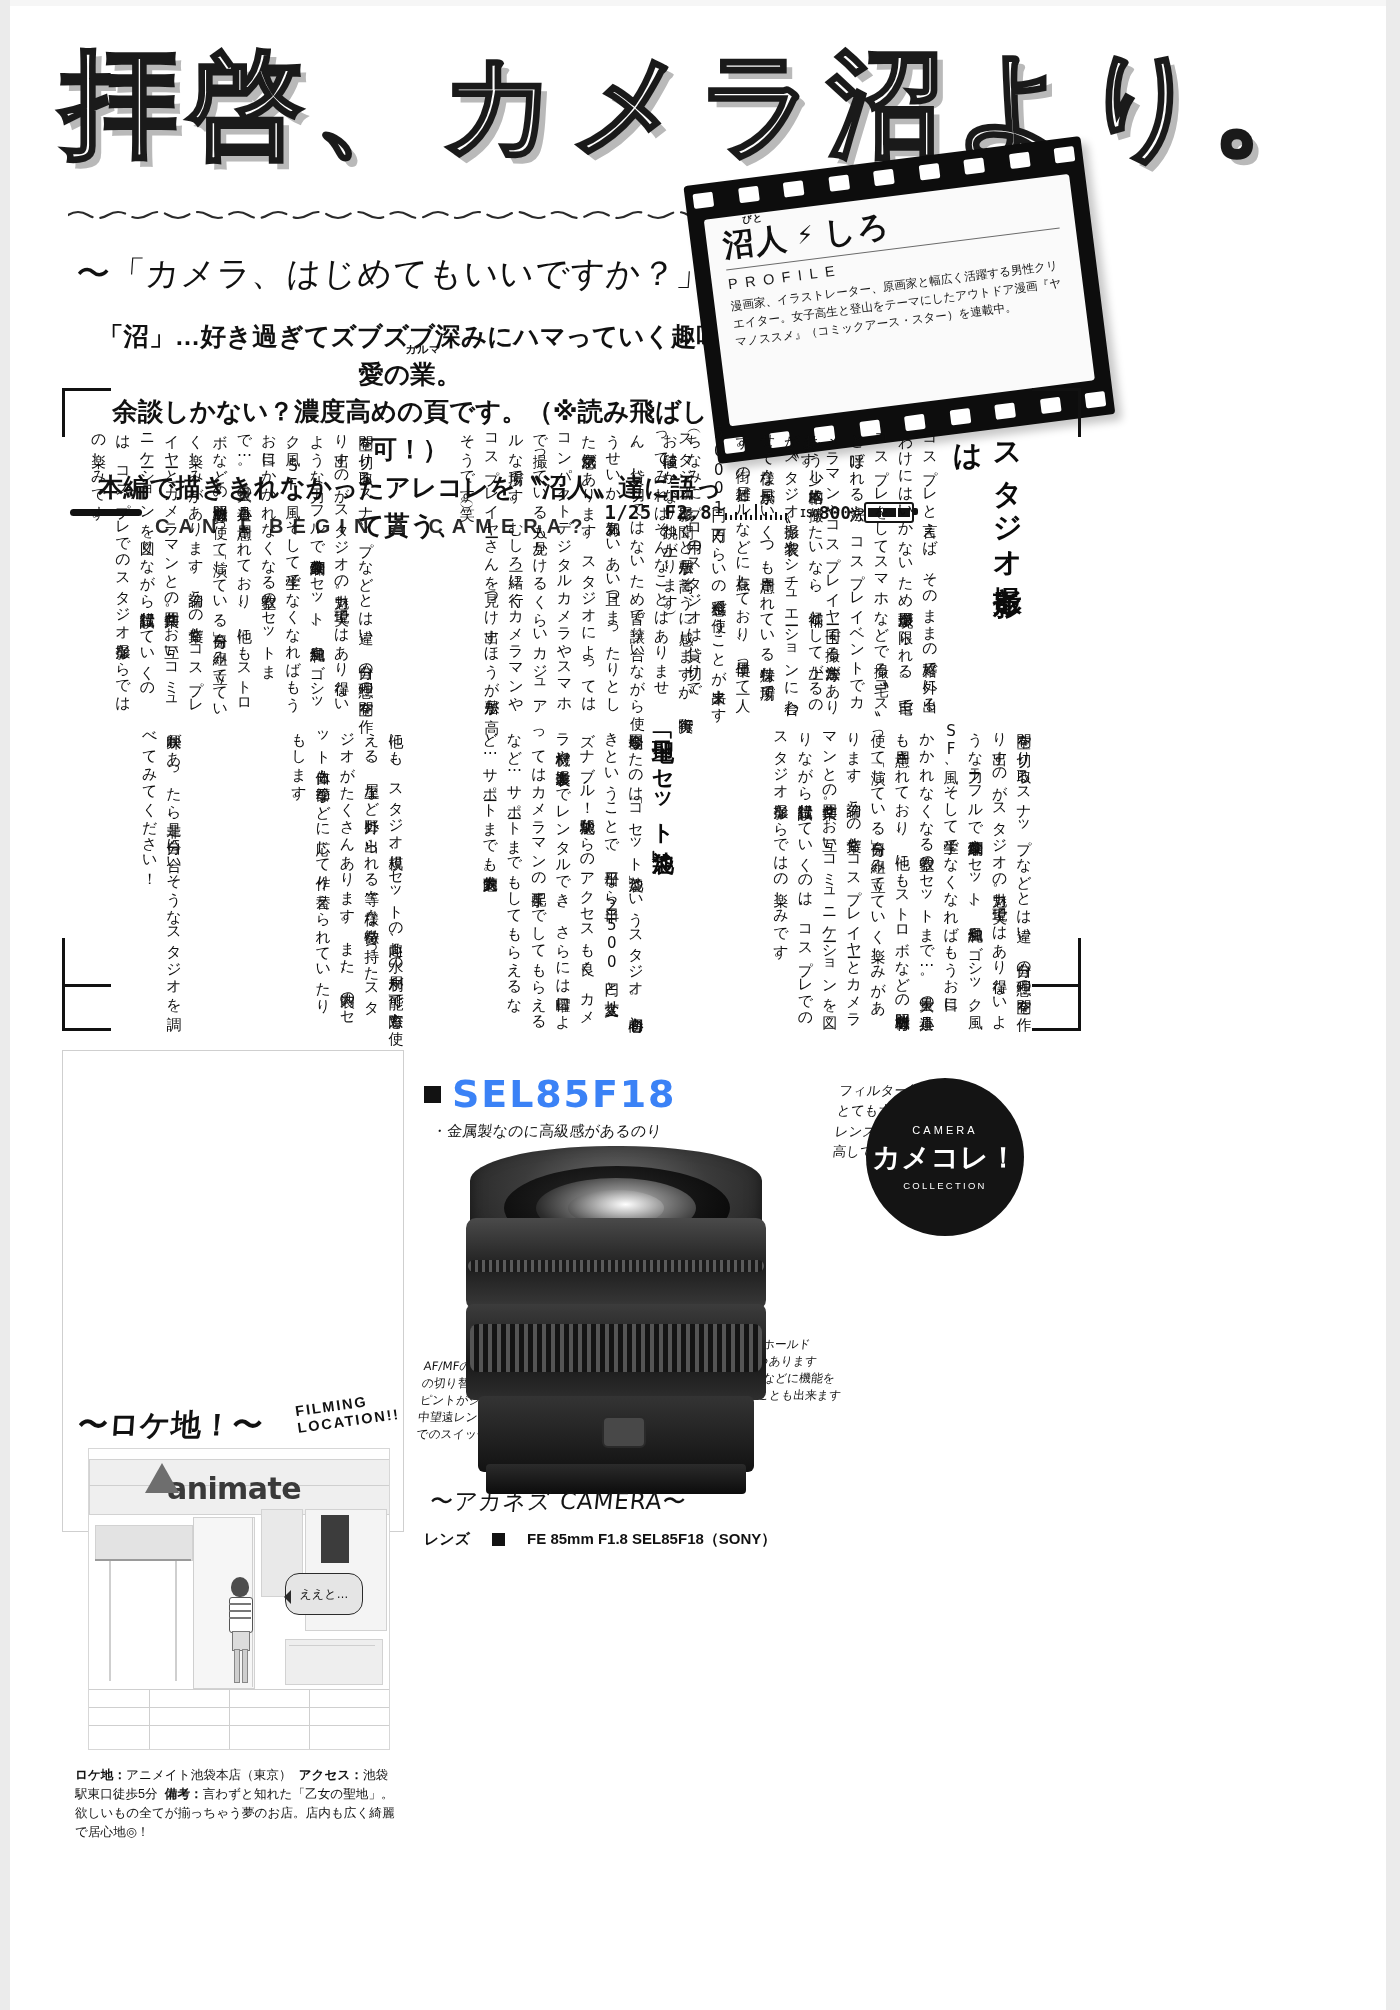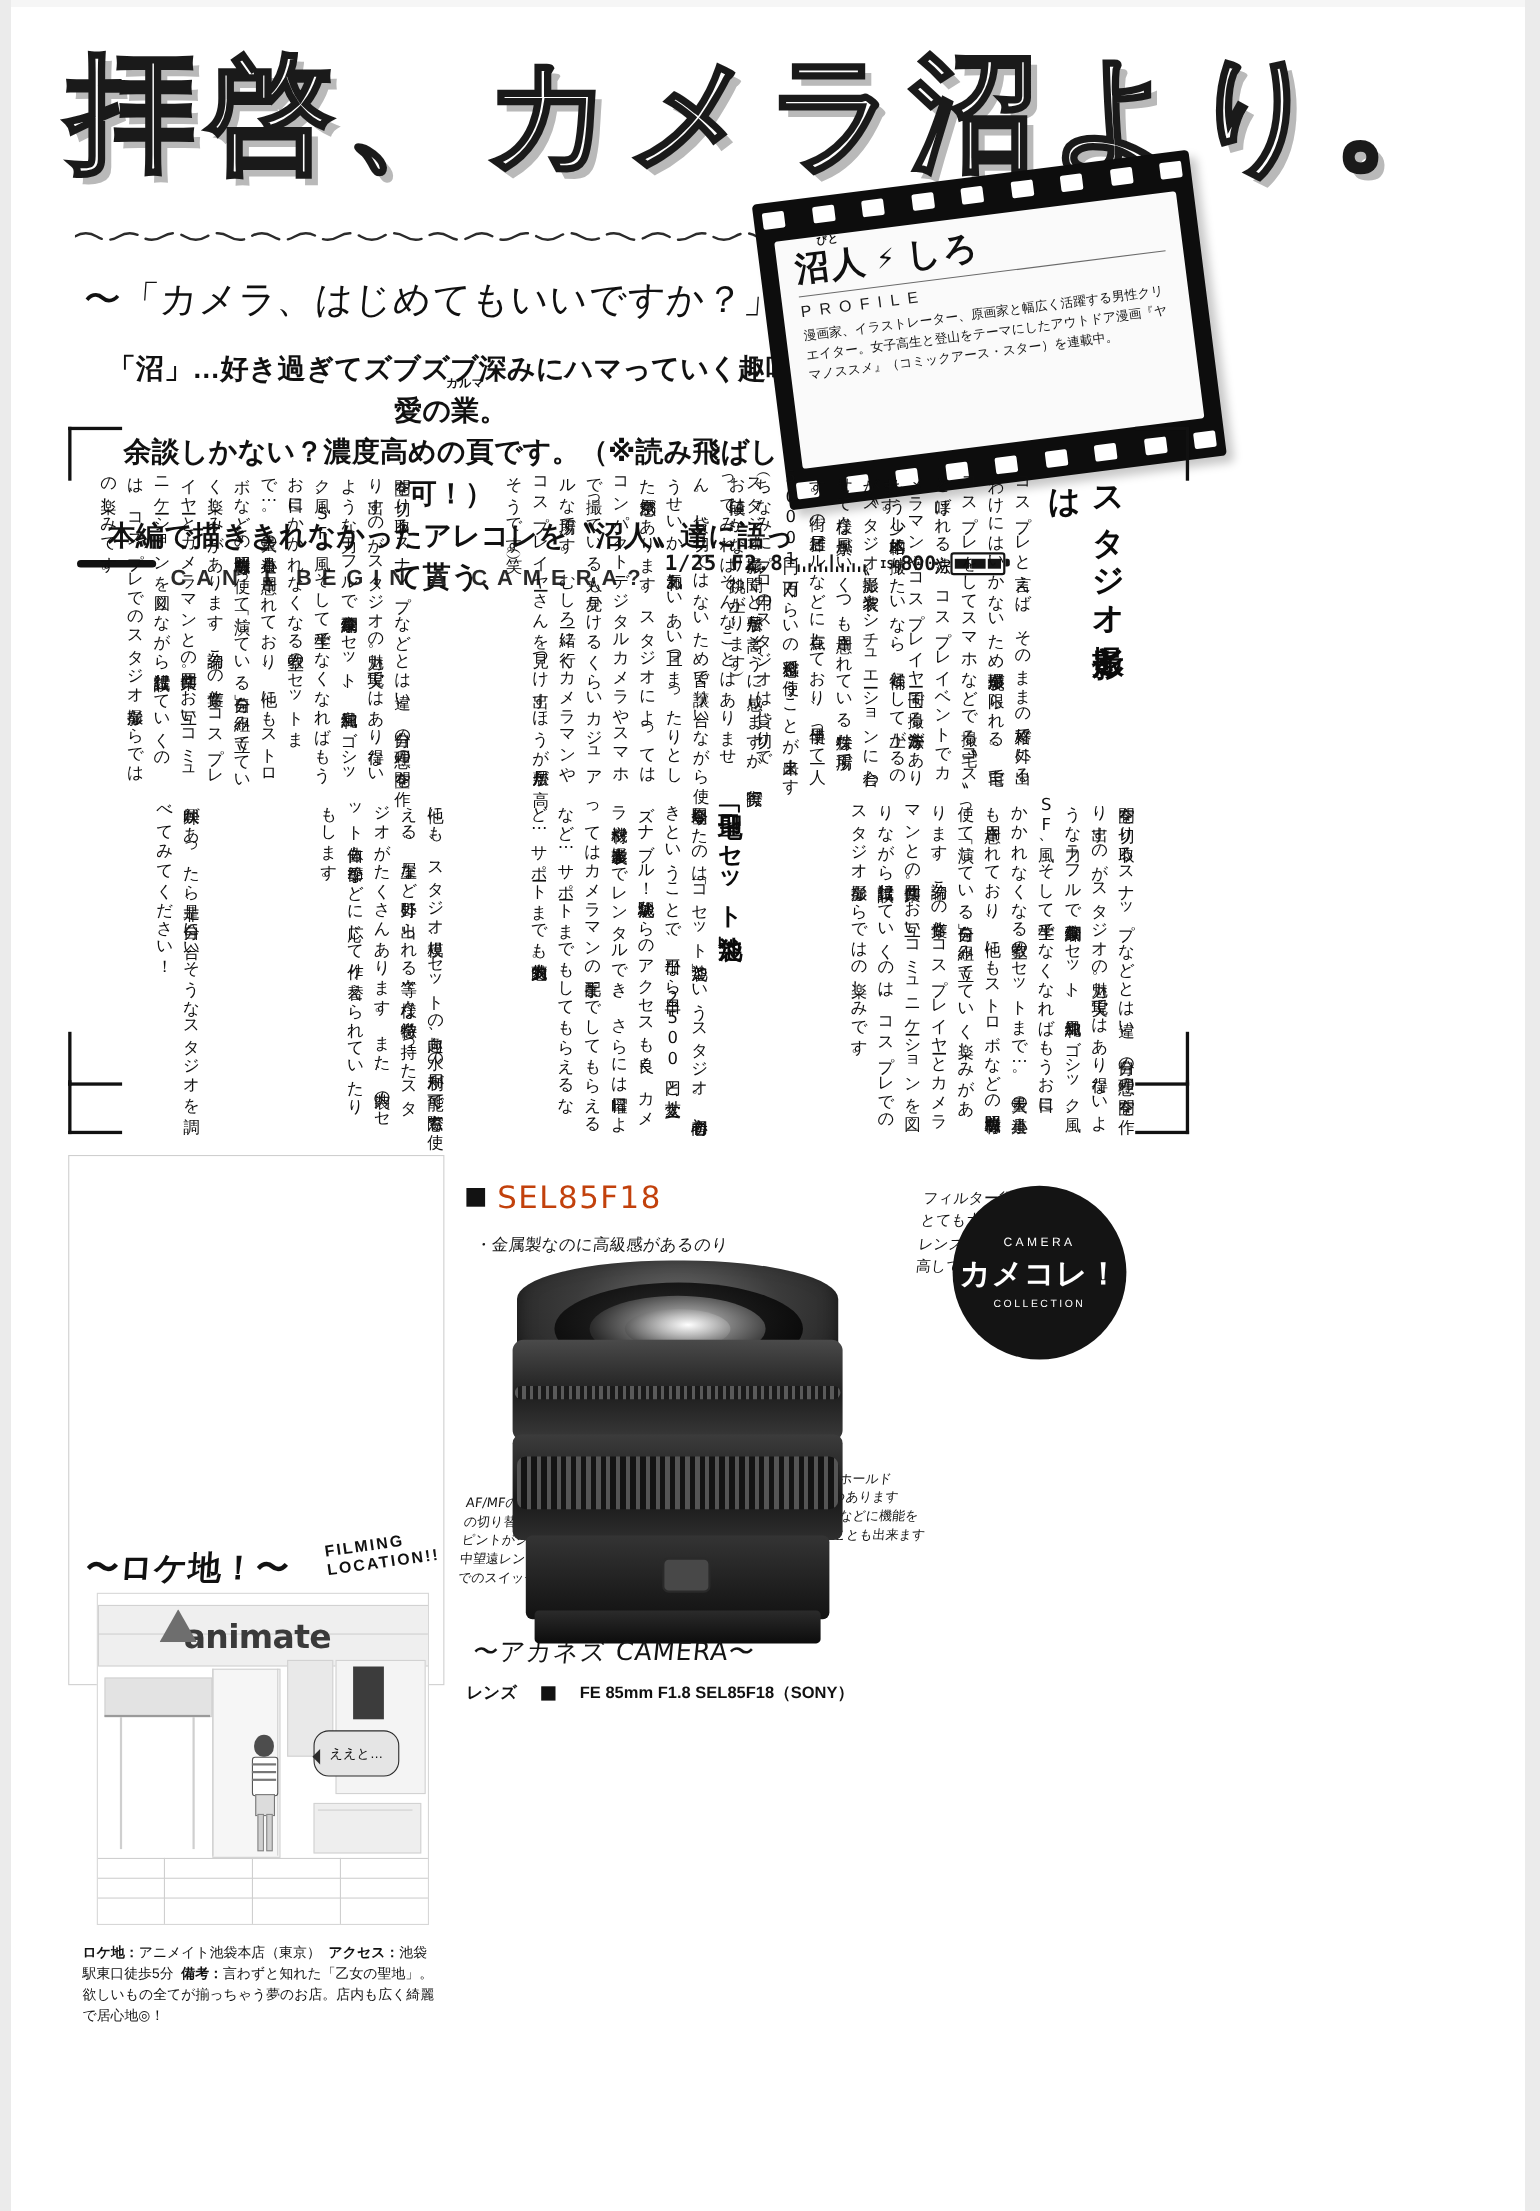--- a/index.html
+++ b/index.html
@@ -184,21 +184,21 @@
   }
   #loke-caption b{font-weight:700;}
 
   
   #lens-head{
     position:absolute;left:424px;top:1072px;
     display:flex;align-items:center;gap:11px;
   }
   #lens-head .sq{width:17px;height:17px;background:#121212;}
   #lens-head .txt{
-    font-size:28px;font-weight:400;letter-spacing:.05em;color:#c2410c;
+    font-size:38px;font-weight:700;letter-spacing:.05em;color:#3b82f6;
     font-family:"DejaVu Sans","Liberation Sans",sans-serif;
   }
   .hand{
     font-family:"DejaVu Sans","Liberation Sans",sans-serif;
     color:#141414;transform:skewX(-6deg);
   }
   #lens-note-1{position:absolute;left:432px;top:1122px;font-size:15px;letter-spacing:.01em;}
   #lens-note-filter{position:absolute;left:836px;top:1080px;font-size:13.5px;line-height:1.5;white-space:nowrap;}
   #lens-note-af{position:absolute;left:420px;top:1358px;font-size:11.8px;line-height:1.45;white-space:nowrap;}
   #lens-note-hold{position:absolute;left:700px;top:1336px;font-size:11.8px;line-height:1.45;white-space:nowrap;}

